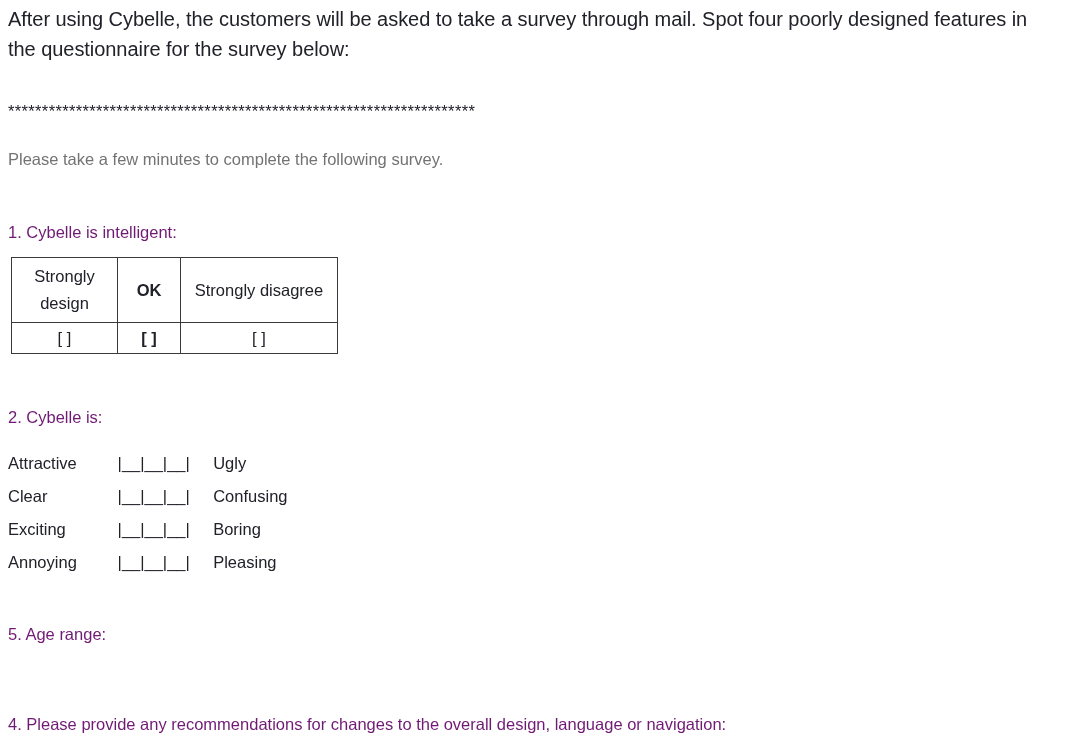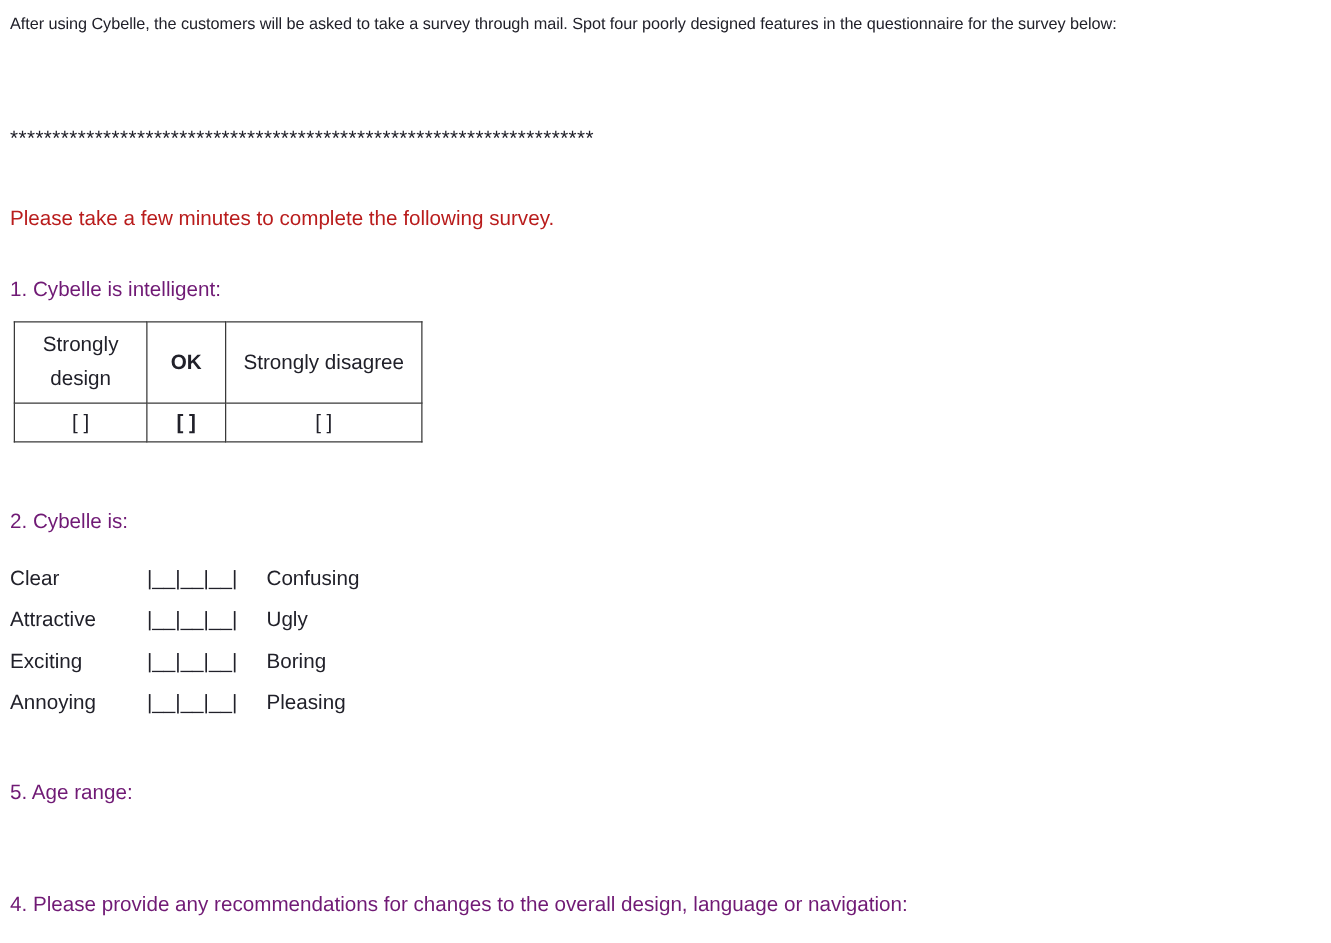--- a/index.html
+++ b/index.html
@@ -26,21 +26,21 @@
     height: 754px;
     padding: 0;
   }
 
   
   .intro {
     position: absolute;
     left: 8px;
     top: 4px;
     width: 1048px;
-    font-size: 13px;
+    font-size: 20px;
     line-height: 30px;
     color: #21212a;
     letter-spacing: -0.05px;
   }
 
   
   .star-rule {
     position: absolute;
     left: 8px;
     top: 100px;
@@ -53,22 +53,21 @@
     overflow: hidden;
   }
 
   
   .instruction {
     position: absolute;
     left: 8px;
     top: 146px;
     font-size: 16.5px;
     line-height: 26px;
-    color: #b91c1c;
-    margin-top: 16px;
+    color: #737373;
   }
 
   
   .q-label {
     position: absolute;
     left: 8px;
     font-size: 16.5px;
     line-height: 26px;
     color: #701a75;
     white-space: nowrap;
@@ -185,32 +184,32 @@
         </td>
       </tr>
     </tbody>
   </table>
 
   <div class="q-label q2-label">2. Cybelle is:</div>
 
   <div class="sd-list">
 
     <div class="sd-row">
+      <span class="sd-left">Attractive</span>
+      <span class="sd-scale">|__|__|__|</span>
+      <span class="sd-right">Ugly</span>
+    </div>
+
+    <div class="sd-row">
       <span class="sd-left">Clear</span>
       <span class="sd-scale">|__|__|__|</span>
       <span class="sd-right">Confusing</span>
     </div>
 
     <div class="sd-row">
-      <span class="sd-left">Attractive</span>
-      <span class="sd-scale">|__|__|__|</span>
-      <span class="sd-right">Ugly</span>
-    </div>
-
-    <div class="sd-row">
       <span class="sd-left">Exciting</span>
       <span class="sd-scale">|__|__|__|</span>
       <span class="sd-right">Boring</span>
     </div>
 
     <div class="sd-row">
       <span class="sd-left">Annoying</span>
       <span class="sd-scale">|__|__|__|</span>
       <span class="sd-right">Pleasing</span>
     </div>

